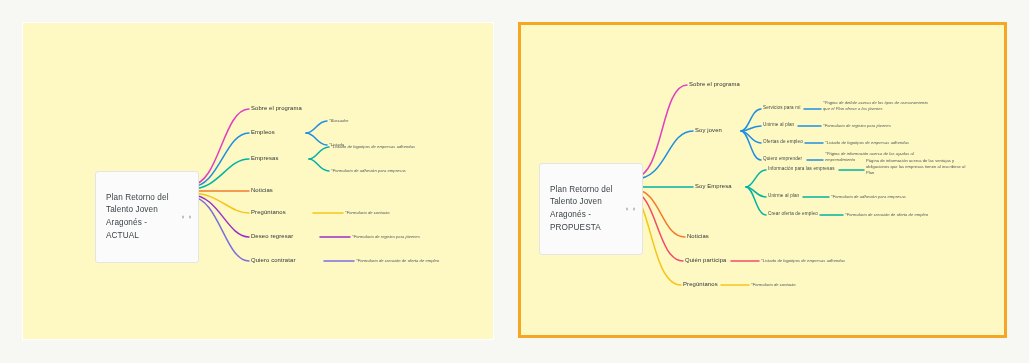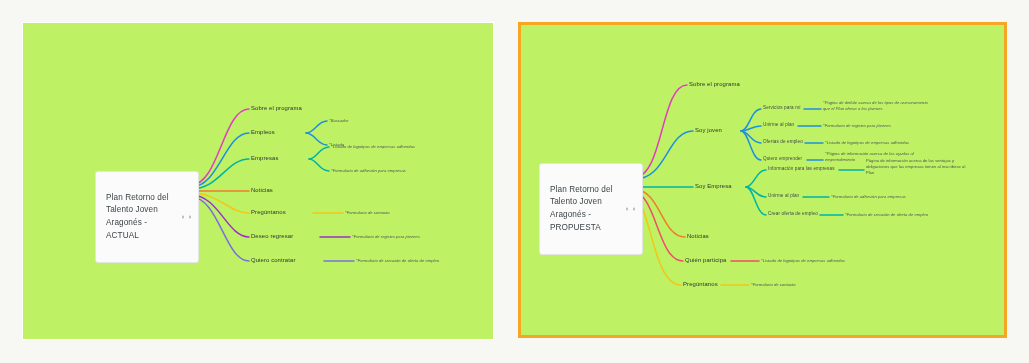--- a/index.html
+++ b/index.html
@@ -10,21 +10,21 @@
   body {
     width: 1029px;
     height: 363px;
     background: #f7f8f4;
     font-family: "Liberation Sans", sans-serif;
     overflow: hidden;
     position: relative;
   }
   .panel {
     position: absolute;
-    background: #bef264;
+    background: #fef9c3;
     overflow: hidden;
   }
   #panel-actual {
     left: 22px;
     top: 22px;
     width: 470px;
     height: 316px;
     border: 1px solid #ffffff;
   }
   #panel-propuesta {

